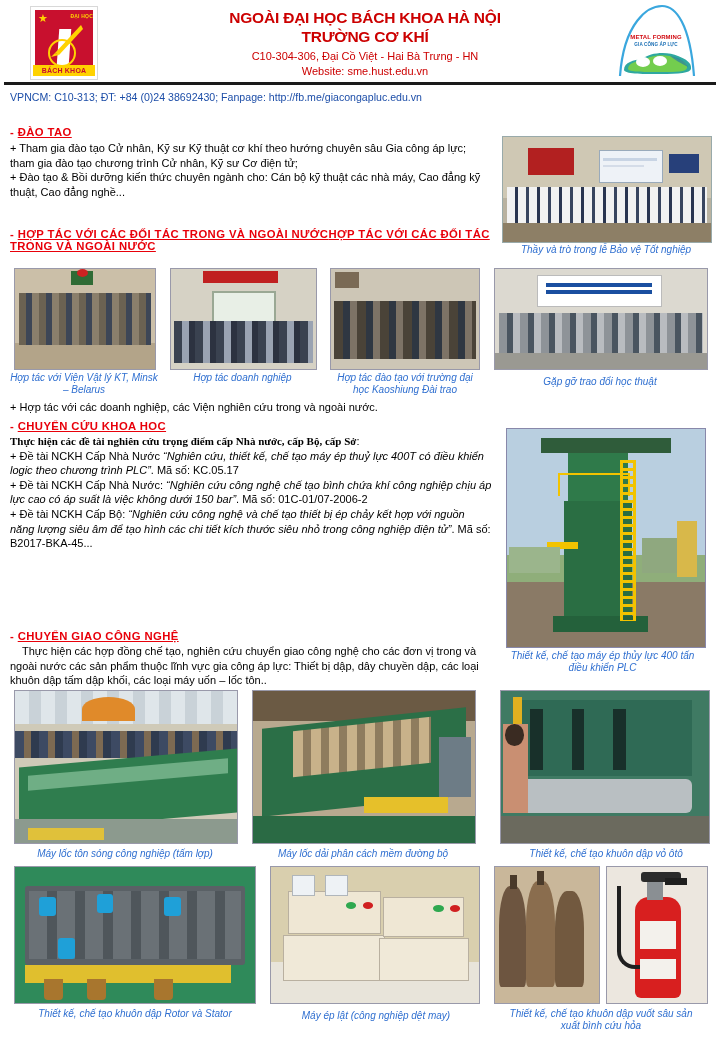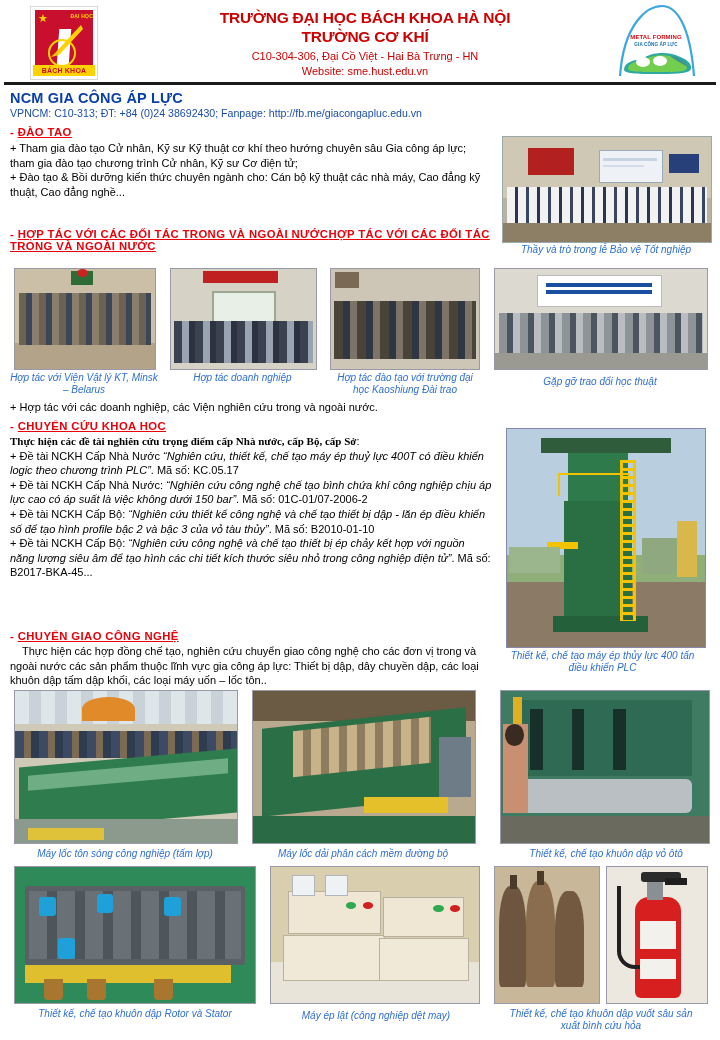--- a/index.html
+++ b/index.html
@@ -130,21 +130,21 @@
       <div class="hust-dh">ĐẠI HỌC</div>
       <svg class="hust-arrow" viewBox="0 0 40 34">
         <path d="M36 2 L10 30 L14 32 L38 6 Z" fill="#ffd200"></path>
         <path d="M10 30 L6 34 L14 32 Z" fill="#ffd200"></path>
       </svg>
       <div class="hust-gear"></div>
       <div class="hust-banner">BÁCH KHOA</div>
     </div>
 
     <div class="header-center">
-      <div class="h-title1">TRƯỜNG ĐẠI HỌC BÁCH KHOA HÀ NỘI</div>
+      <div class="h-title1">NGOÀI ĐẠI HỌC BÁCH KHOA HÀ NỘI</div>
       <div class="h-title2">TRƯỜNG CƠ KHÍ</div>
       <div class="h-addr">C10-304-306, Đại Cồ Việt - Hai Bà Trưng - HN</div>
       <div class="h-web">Website: sme.hust.edu.vn</div>
     </div>
 
     <div class="logo-mf">
       <svg class="mf-arc" viewBox="0 0 88 74">
         <path d="M6 72 C10 18, 34 2, 48 2 C62 2, 76 20, 80 72" fill="none" stroke="#3aa7de" stroke-width="2.2"></path>
       </svg>
       <div class="mf-txt1">METAL FORMING</div>
@@ -155,21 +155,20 @@
         <ellipse cx="23" cy="14" rx="7" ry="5" fill="#ffffff"></ellipse>
         <ellipse cx="40" cy="13" rx="7" ry="5" fill="#ffffff"></ellipse>
         <path d="M50 8 C58 9, 66 14, 68 19 C60 15, 54 11, 50 8 Z" fill="#1a6fb5" opacity="0.6"></path>
       </svg>
     </div>
 
     <div class="hr-thick"></div>
   </div>
 
   <div class="col-left" style="top:90px;">
-    <div class="sec-title">NCM GIA CÔNG ÁP LỰC</div>
     <div class="sub-line" style="margin-top:1px;">VPNCM: C10-313; ĐT: +84 (0)24 38692430; Fanpage: http://fb.me/giacongapluc.edu.vn</div>
   </div>
 
   <div class="col-left" style="top:126px;">
     <div class="red-head">
       <span style="text-decoration:none;">- </span><u>ĐÀO TAO</u>
     </div>
     <div class="body-txt" style="margin-top:3px;">+ Tham gia đào tạo Cử nhân, Kỹ  sư Kỹ thuật cơ khí theo hướng chuyên sâu Gia công áp lực; tham gia đào tạo chương trình Cử nhân, Kỹ sư Cơ điện tử;</div>
     <div class="body-txt">+ Đào tạo &amp; Bồi dưỡng kiến thức chuyên ngành cho: Cán bộ kỹ  thuật các nhà máy, Cao đẳng kỹ thuật, Cao đẳng nghề...</div>
   </div>
@@ -238,23 +237,20 @@
     </div>
     <div class="body-txt" style="margin-top:2px;">
       <b>Thực hiện các đề tài nghiên  cứu trọng điểm cấp Nhà nước, cấp Bộ,  cấp Sở</b><span>:</span>
     </div>
 
     <div class="body-txt">
       <span>+ Đề tài NCKH Cấp Nhà Nước </span><i>“Nghiên cứu, thiết kế, chế tạo máy ép thuỷ lực 400T có điều khiển logic theo chương trình PLC”</i><span>. Mã  số: KC.05.17</span>
     </div>
     <div class="body-txt">
       <span>+ Đề tài NCKH Cấp Nhà Nước: </span><i>“Nghiên cứu công nghệ chế tạo bình chứa khí công nghiệp chịu áp lực cao có áp suất là việc không dưới 150 bar”</i><span>. Mã  số: 01C-01/07-2006-2</span>
-    </div>
-    <div class="body-txt">
-      <span>+ Đề tài NCKH Cấp Bộ: </span><i>“Nghiên cứu thiết kế công nghệ và chế tạo thiết bị dập - lăn ép điều khiển số để tạo  hình profile bậc 2 và bậc 3 của vỏ tàu thủy”</i><span>.  Mã  số: B2010-01-10</span>
     </div>
     <div class="body-txt">
       <span>+ Đề tài NCKH Cấp Bộ: </span><i>“Nghiên cứu công nghệ và chế tạo thiết bị ép chảy kết hợp với nguồn năng lượng siêu âm để tạo hình các chi tiết  kích thước siêu nhỏ trong công nghiệp điện tử”</i><span>. Mã  số: B2017-BKA-45...</span>
     </div>
 
   </div>
 
   <div class="ph" style="left:506px; top:428px; width:198px; height:218px; border:1px solid #88a;">
     <div style="position:absolute;left:0;top:0;right:0;height:58%;background:#b9cfe0;"></div>
     <div style="position:absolute;left:0;top:58%;right:0;height:14%;background:#8fae7a;"></div>

